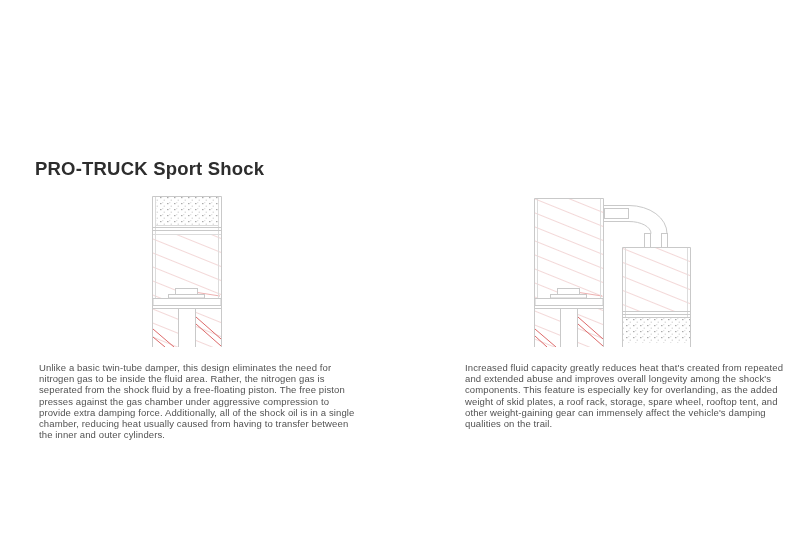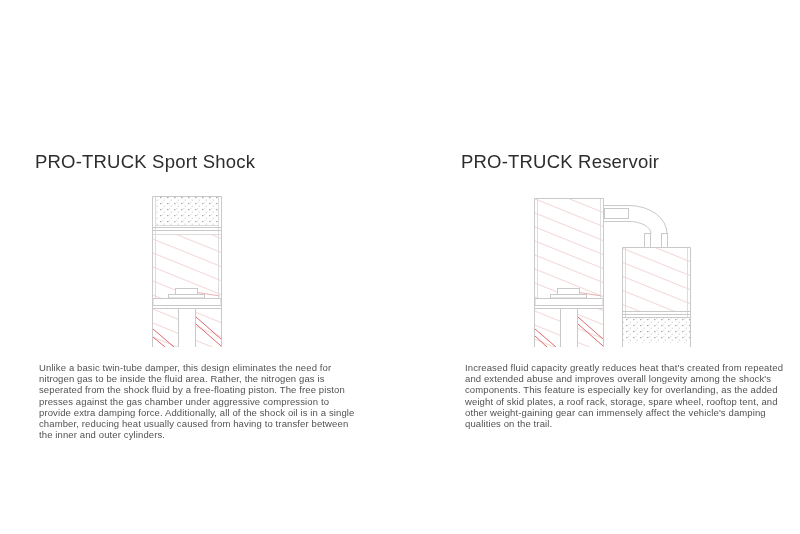--- a/index.html
+++ b/index.html
@@ -5,22 +5,22 @@
   html,body{margin:0;padding:0;}
   body{
     width:800px;height:534px;position:relative;overflow:hidden;
     background:#ffffff;
     font-family:"Liberation Sans", sans-serif;
   }
   .section{position:absolute;top:0;height:534px;width:330px;}
   #sec-left{left:35px;}
   #sec-right{left:461px;}
   .section-title{
-    position:absolute;top:151px;left:0;margin:0;
-    font-size:18.5px;font-weight:400;letter-spacing:0.2px;
+    position:absolute;top:158px;left:0;margin:0;
+    font-size:18.5px;font-weight:700;letter-spacing:0.2px;
     color:var(--heading-text,#2d2d2d);
     white-space:nowrap;
   }
   .section-desc{
     position:absolute;top:362px;left:4px;width:324px;margin:0;
     font-size:9.5px;line-height:11.2px;letter-spacing:0.12px;
     color:var(--body-text,#525252);
   }
   .figure{position:absolute;margin:0;}
   #fig-left{left:117px;top:196px;width:70px;height:151px;}
@@ -91,21 +91,20 @@
         <line x1="26.5" y1="113" x2="26.5" y2="151" class="ln"></line>
         <line x1="43.5" y1="113" x2="43.5" y2="151" class="ln"></line>
       </g>
     </svg>
   </figure>
 
   <p class="section-desc">Unlike a basic twin-tube damper, this design eliminates the need for nitrogen gas to be inside the fluid area. Rather, the nitrogen gas is seperated from the shock fluid by a free-floating piston. The free piston presses against the gas chamber under aggressive compression to provide extra damping force. Additionally, all of the shock oil is in a single chamber, reducing heat usually caused from having to transfer between the inner and outer cylinders.</p>
 </section>
 
 <section class="section" id="sec-right">
-  <h1 class="section-title">PRO-TRUCK Reservoir</h1>
 
   <figure class="figure" id="fig-right">
     <svg width="158" height="149" viewBox="0 0 158 149" role="img" aria-label="Cross-section of a shock body connected by a curved hose to an external reservoir holding hatched fluid above a floating piston with stippled nitrogen gas below">
       <defs>
         <pattern id="hatchR" width="13" height="13" patternUnits="userSpaceOnUse" patternTransform="rotate(22)">
           <line x1="0" y1="0.5" x2="13" y2="0.5" class="hatch-line"></line>
         </pattern>
         <pattern id="stipR" width="7" height="6" patternUnits="userSpaceOnUse">
           <rect x="1" y="1" width="1.5" height="1.2" class="dotA"></rect>
           <rect x="4.6" y="3.6" width="1.4" height="1.2" class="dotB"></rect>

